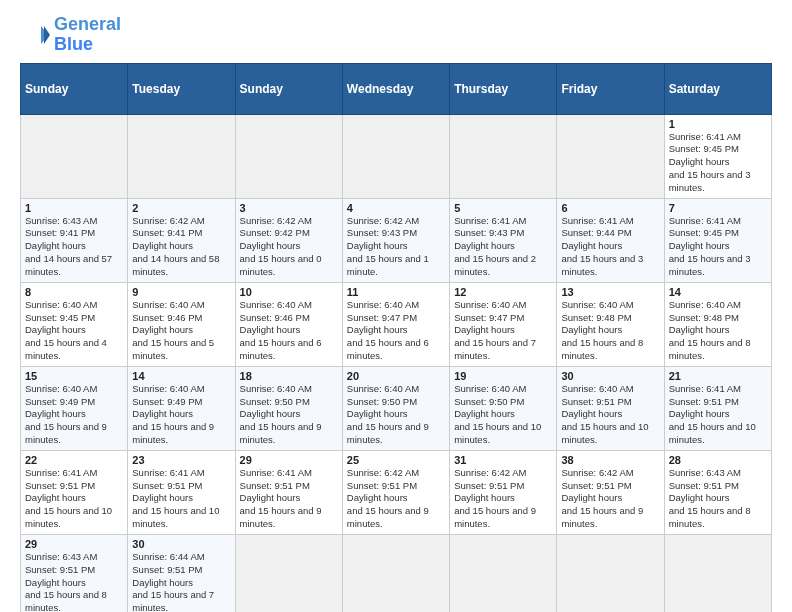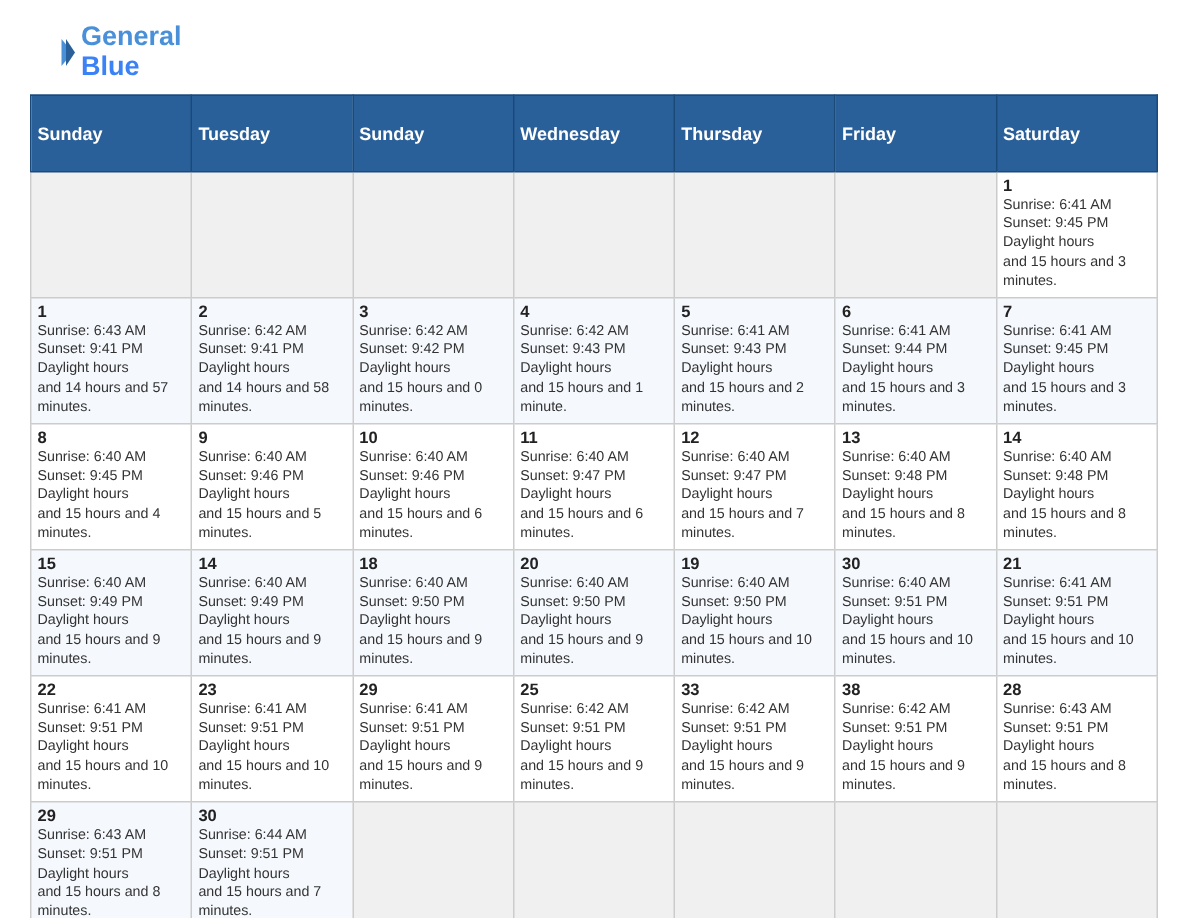--- a/index.html
+++ b/index.html
@@ -241,21 +241,21 @@
           </td>
           <td>
             <span class="day-num">29</span>
             <div class="cell-content">Sunrise: 6:41 AM<br>Sunset: 9:51 PM<br>Daylight hours<br>and 15 hours and 9 minutes.</div>
           </td>
           <td>
             <span class="day-num">25</span>
             <div class="cell-content">Sunrise: 6:42 AM<br>Sunset: 9:51 PM<br>Daylight hours<br>and 15 hours and 9 minutes.</div>
           </td>
           <td>
-            <span class="day-num">33</span>
+            <span class="day-num">31</span>
             <div class="cell-content">Sunrise: 6:42 AM<br>Sunset: 9:51 PM<br>Daylight hours<br>and 15 hours and 9 minutes.</div>
           </td>
           <td>
             <span class="day-num">38</span>
             <div class="cell-content">Sunrise: 6:42 AM<br>Sunset: 9:51 PM<br>Daylight hours<br>and 15 hours and 9 minutes.</div>
           </td>
           <td>
             <span class="day-num">28</span>
             <div class="cell-content">Sunrise: 6:43 AM<br>Sunset: 9:51 PM<br>Daylight hours<br>and 15 hours and 8 minutes.</div>
           </td>

